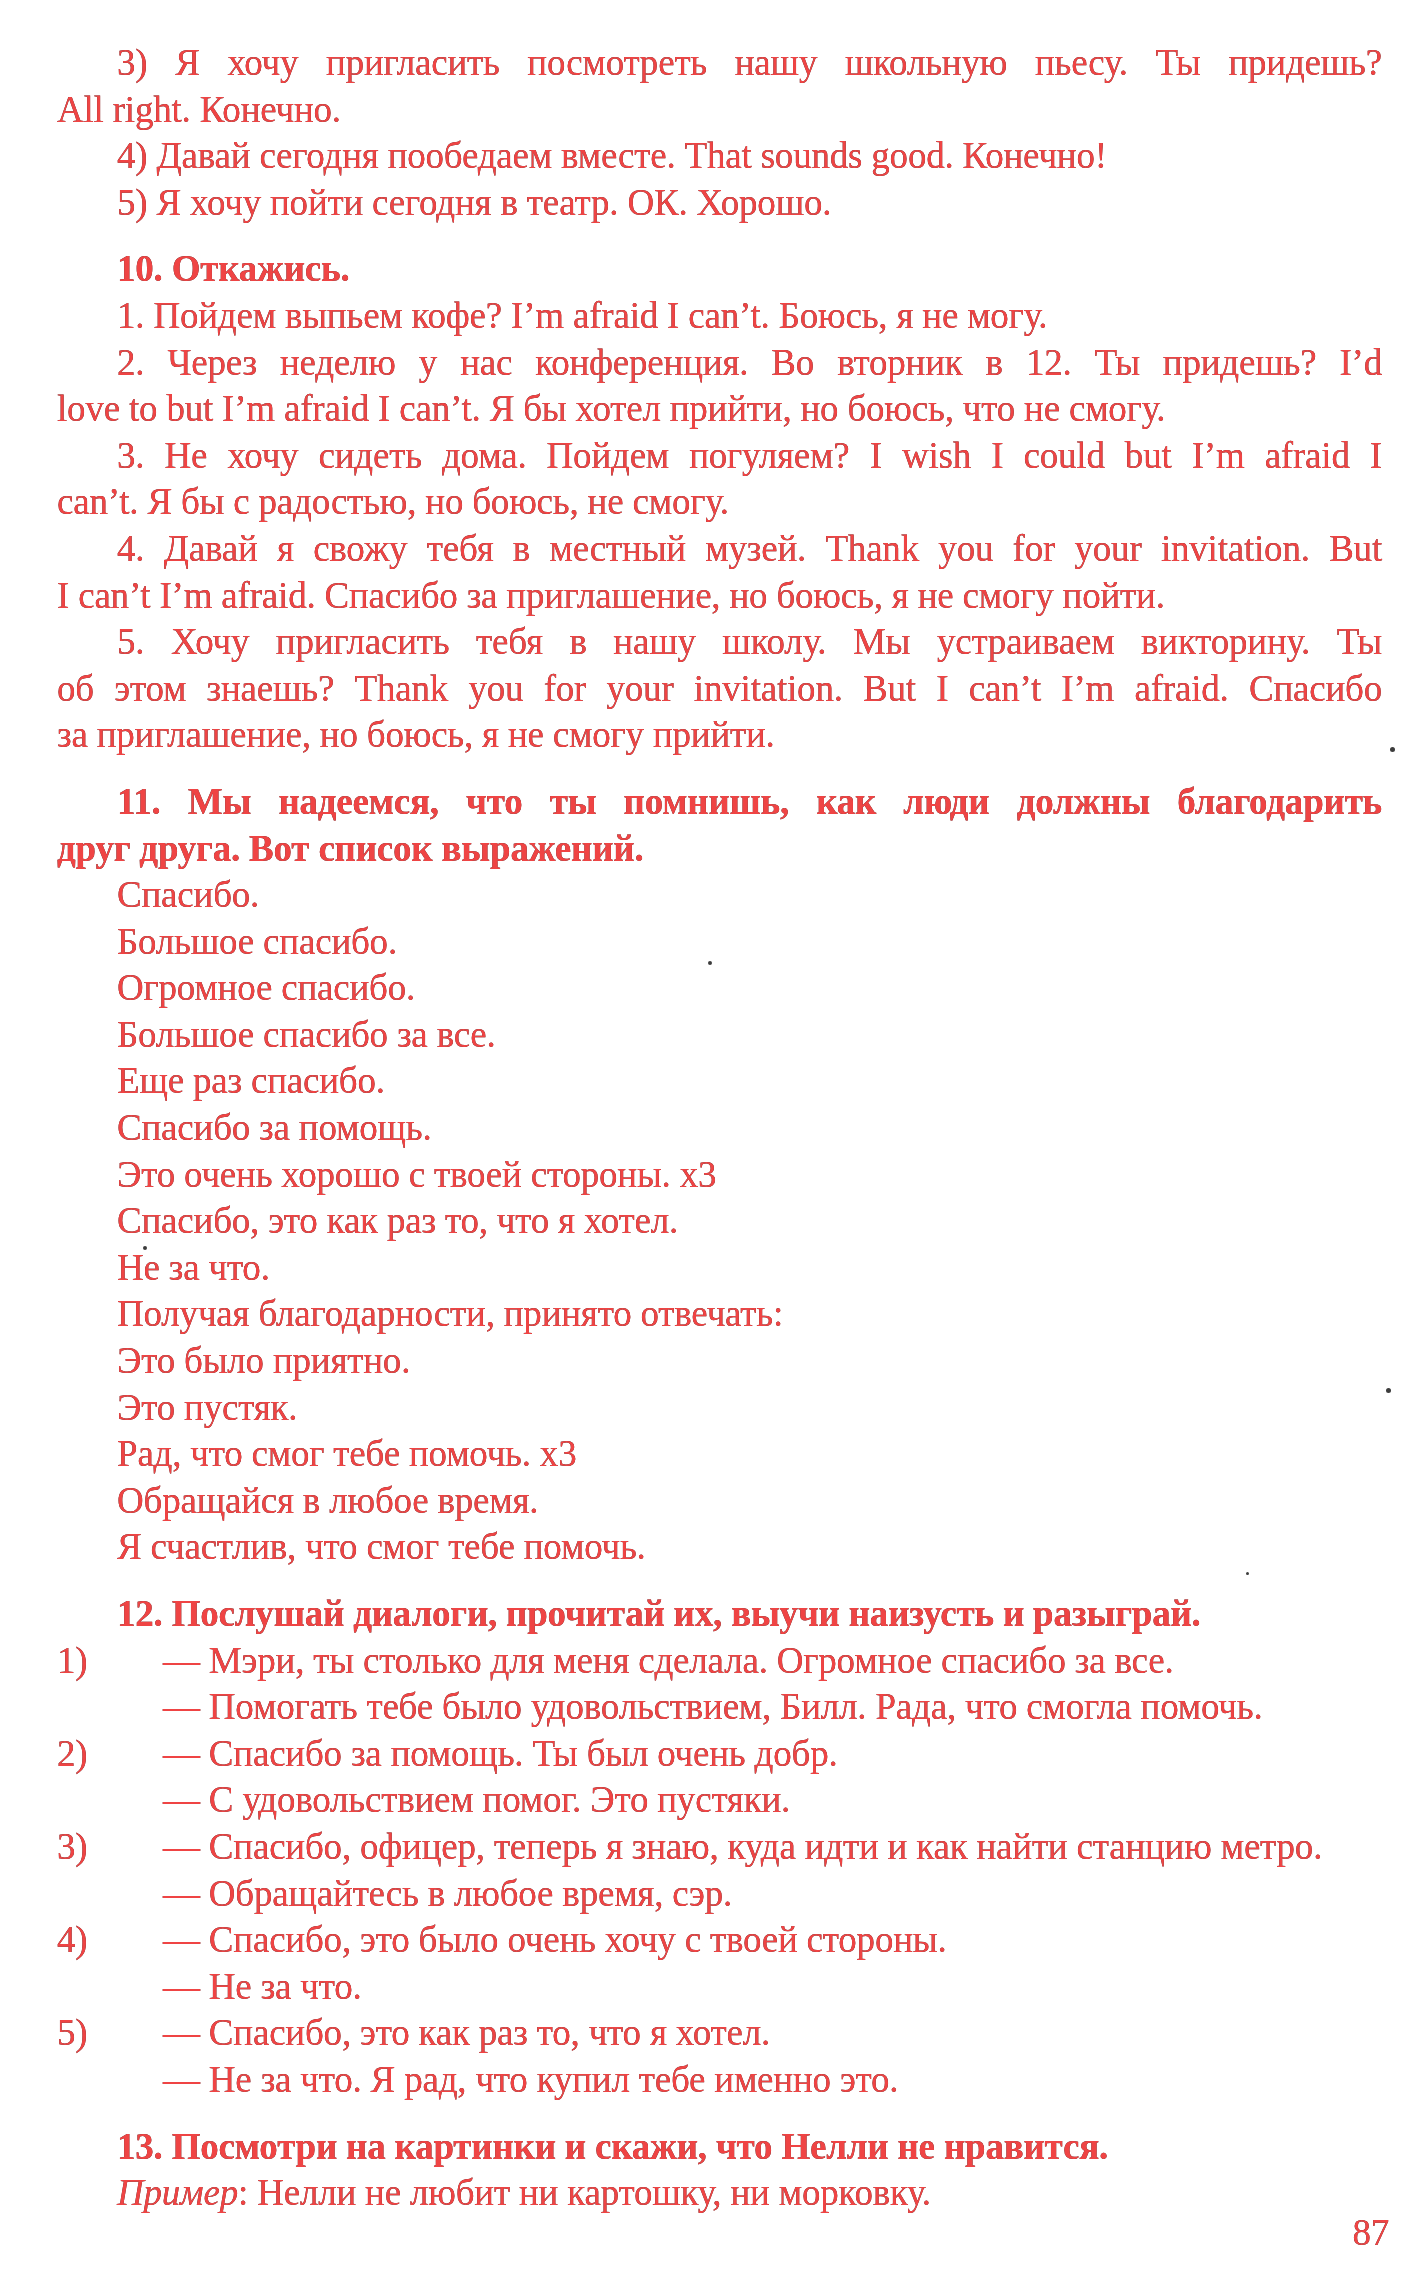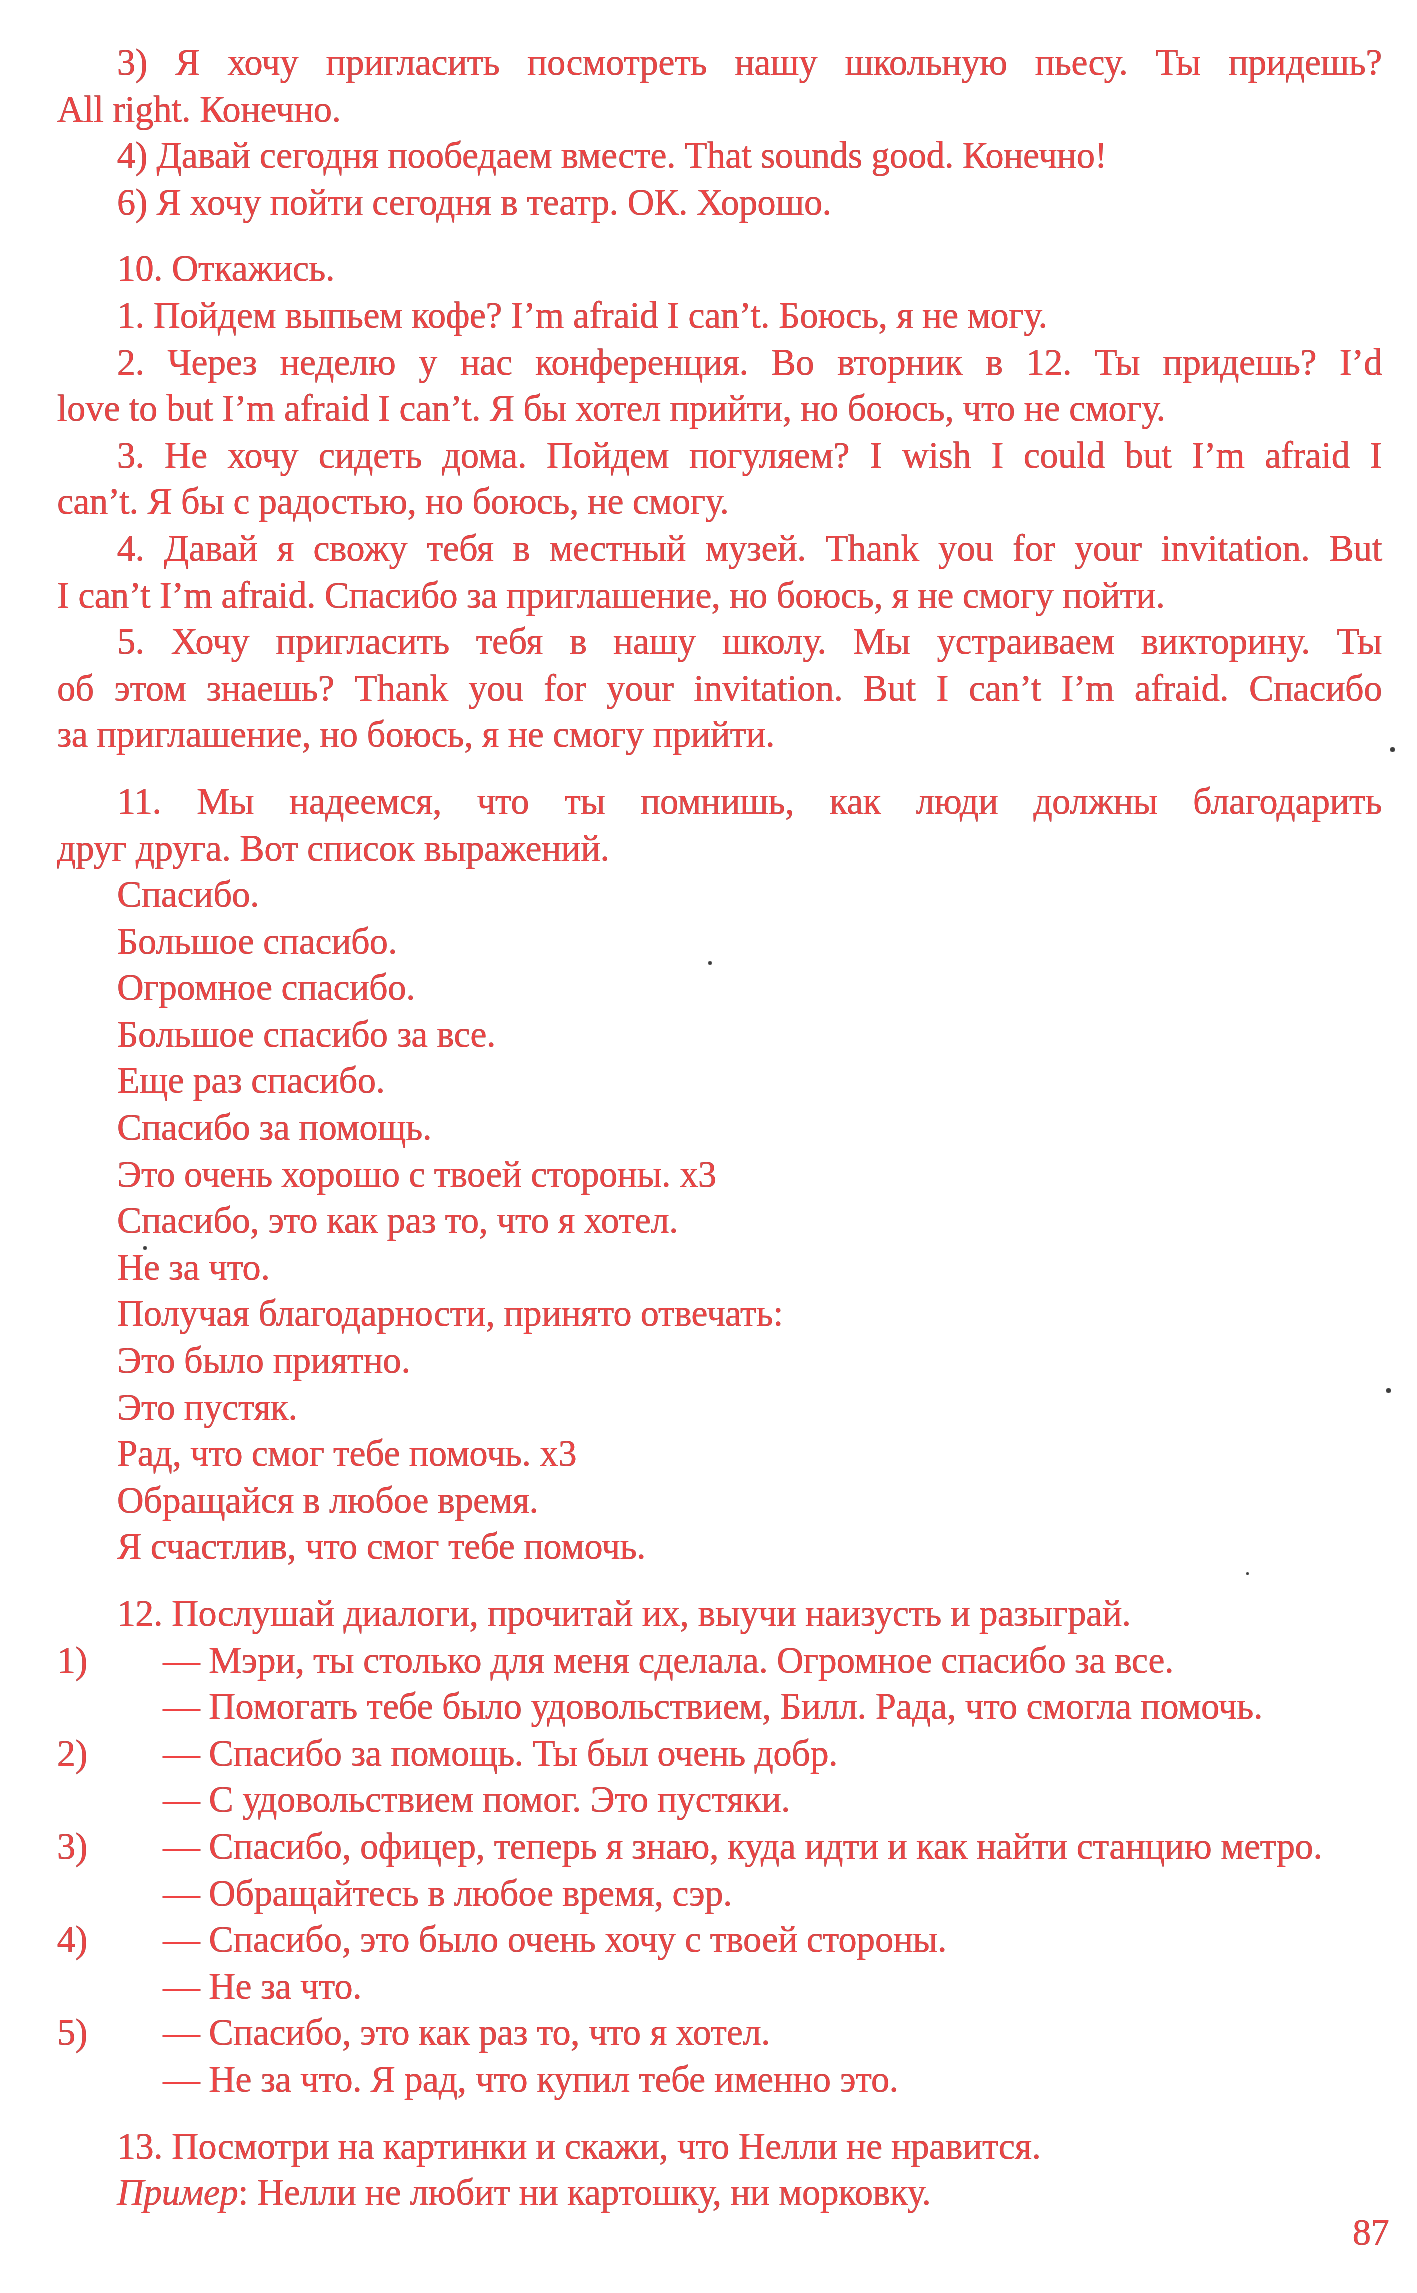--- a/index.html
+++ b/index.html
@@ -36,21 +36,21 @@
 
   .indent { padding-left: 60px; }
 
   
   .fill {
     white-space: normal;
     text-align: justify;
     text-align-last: justify;
   }
 
-  .heading { font-weight: normal; }
+  .heading { font-weight: bold; }
 
   .sp { margin-top: 20px; }
 
   .dlg-row { display: flex; height: 46.6px; }
   .dlg-num { flex: 0 0 106px; }
   .dlg-text { white-space: nowrap; }
 
   .italic { font-style: italic; }
 
   .page-number {
@@ -74,21 +74,21 @@
   <div class="text-block">
 
     <div class="para">
       <div class="line indent fill">3) Я хочу пригласить посмотреть нашу школьную пьесу. Ты придешь?</div>
       <div class="line">All right. Конечно.</div>
     </div>
     <div class="para">
       <div class="line indent">4) Давай сегодня пообедаем вместе. That sounds good. Конечно!</div>
     </div>
     <div class="para">
-      <div class="line indent">6) Я хочу пойти сегодня в театр. ОК. Хорошо.</div>
+      <div class="line indent">5) Я хочу пойти сегодня в театр. ОК. Хорошо.</div>
     </div>
 
     <div class="line indent heading sp">10. Откажись.</div>
     <div class="para">
       <div class="line indent">1. Пойдем выпьем кофе? I’m afraid I can’t. Боюсь, я не могу.</div>
     </div>
     <div class="para">
       <div class="line indent fill">2. Через неделю у нас конференция. Во вторник в 12. Ты придешь? I’d</div>
       <div class="line">love to but I’m afraid I can’t. Я бы хотел прийти, но боюсь, что не смогу.</div>
     </div>

